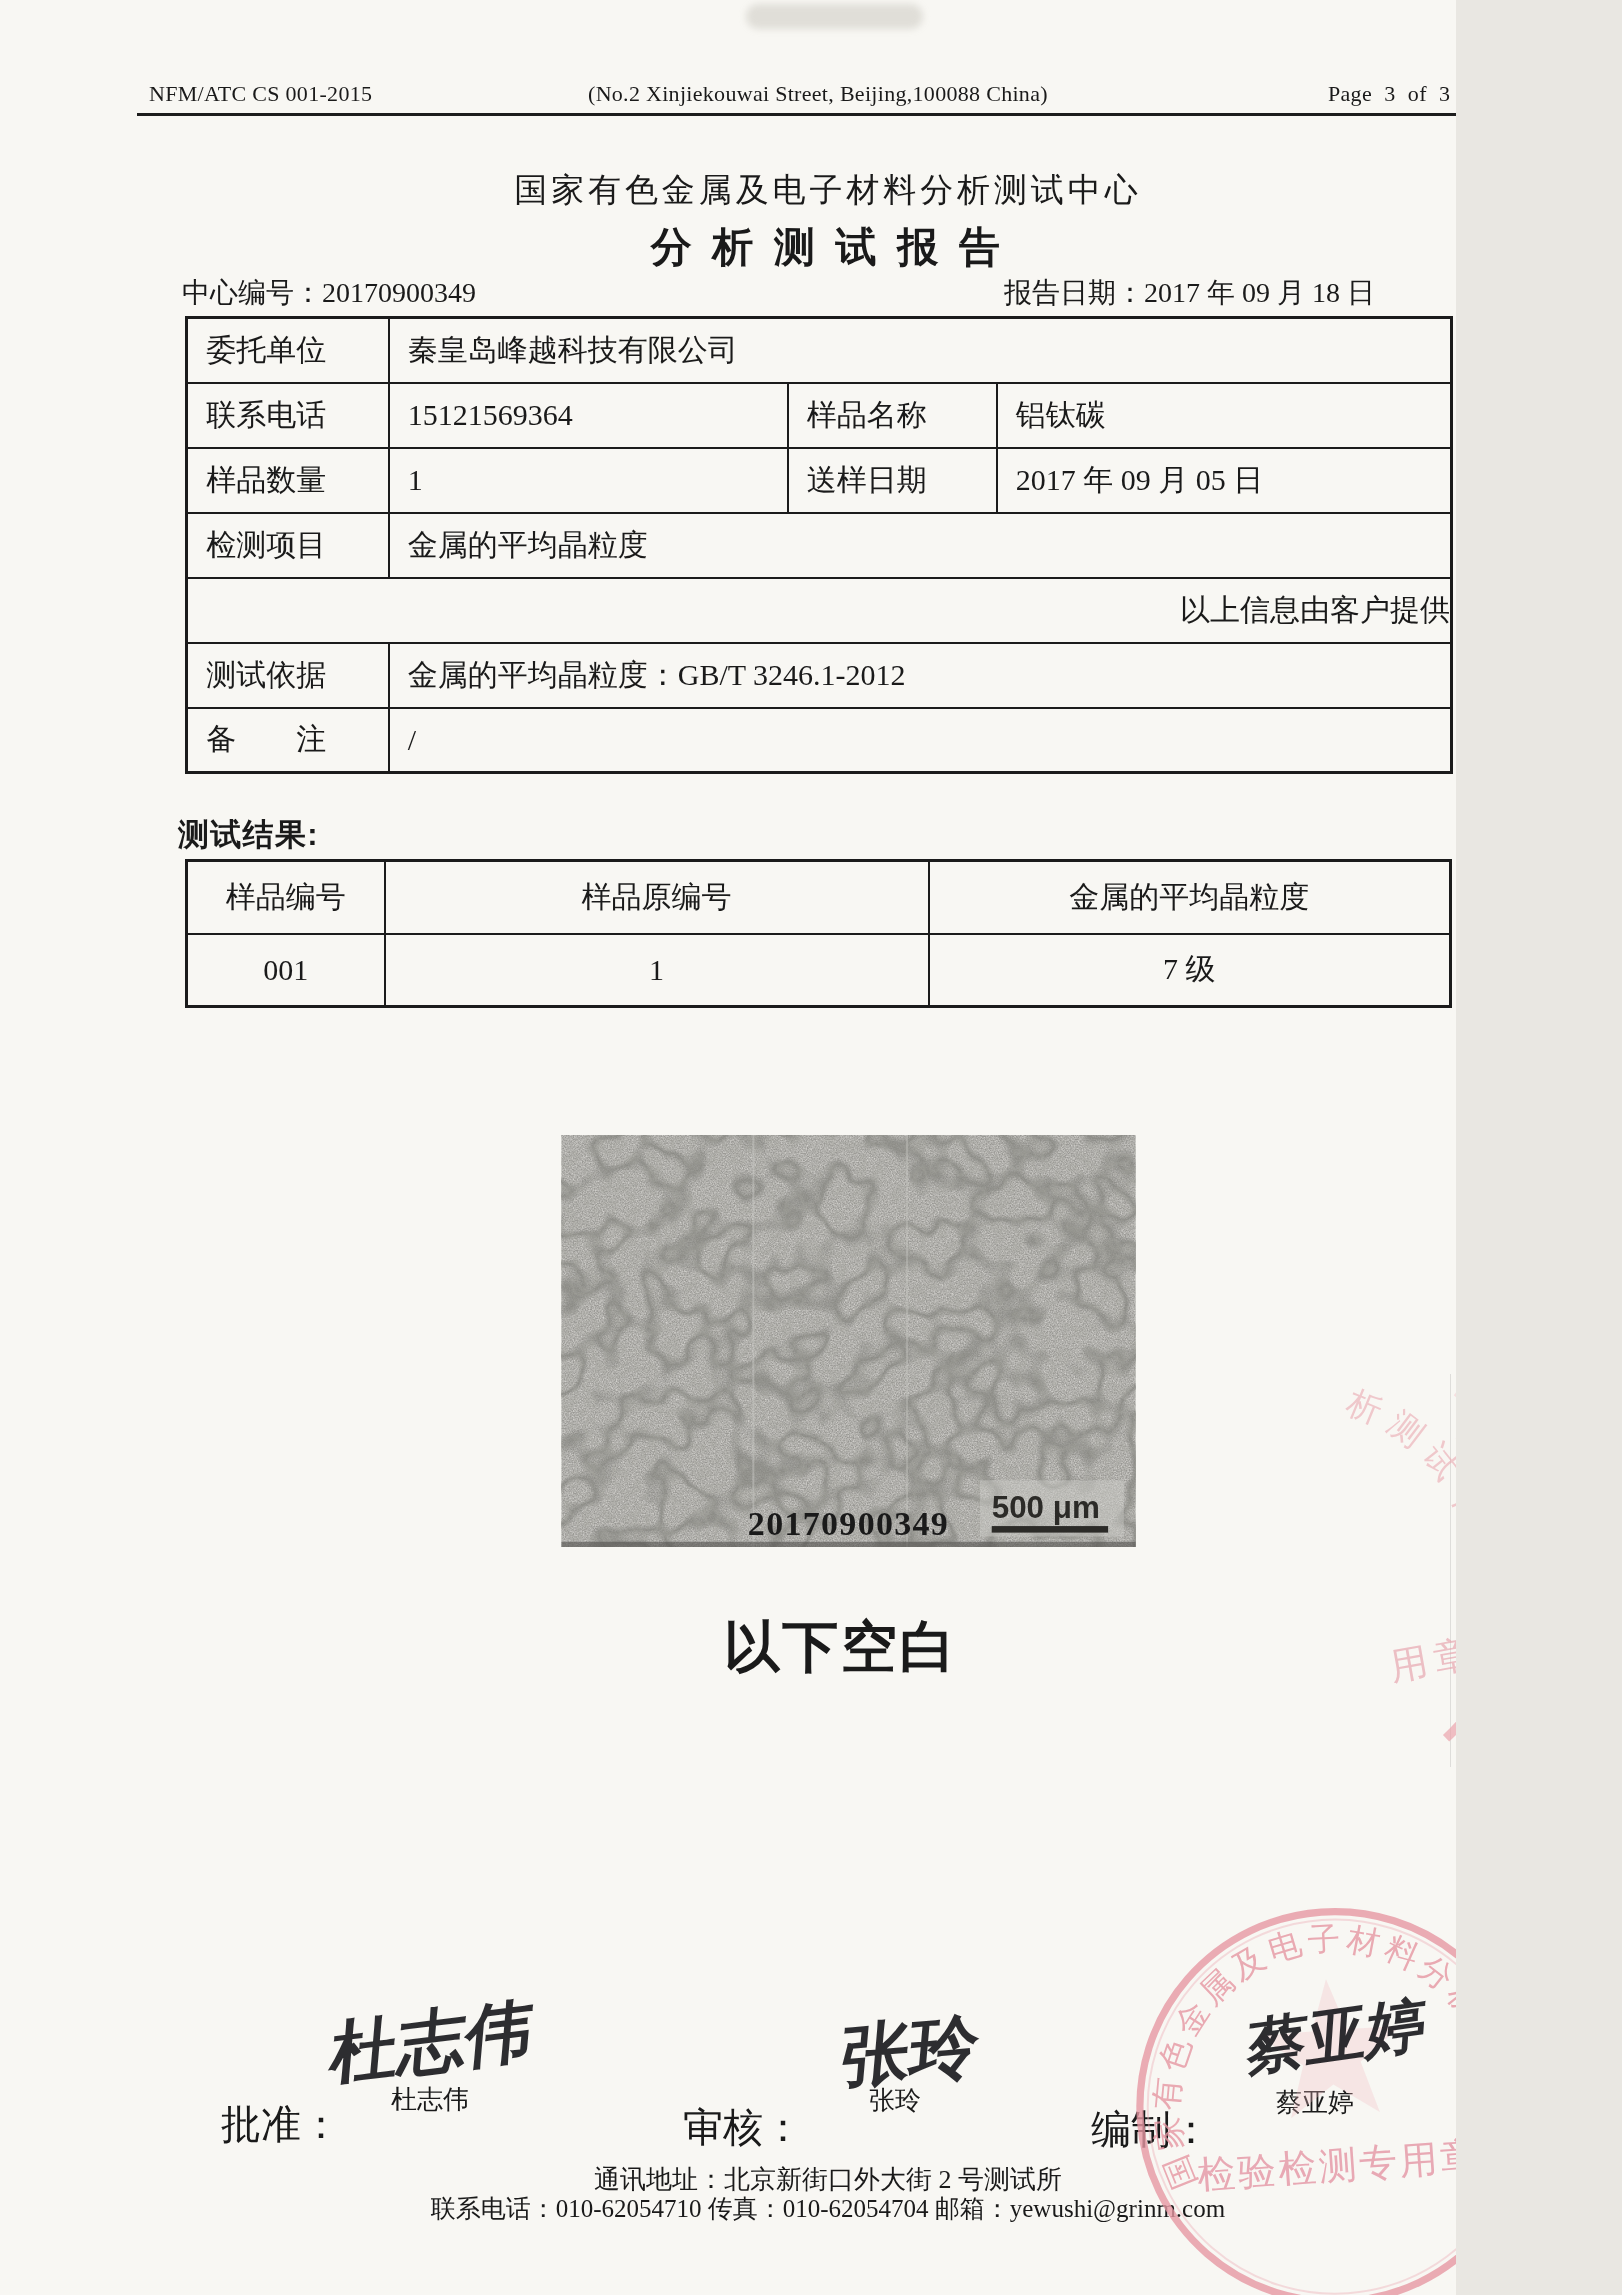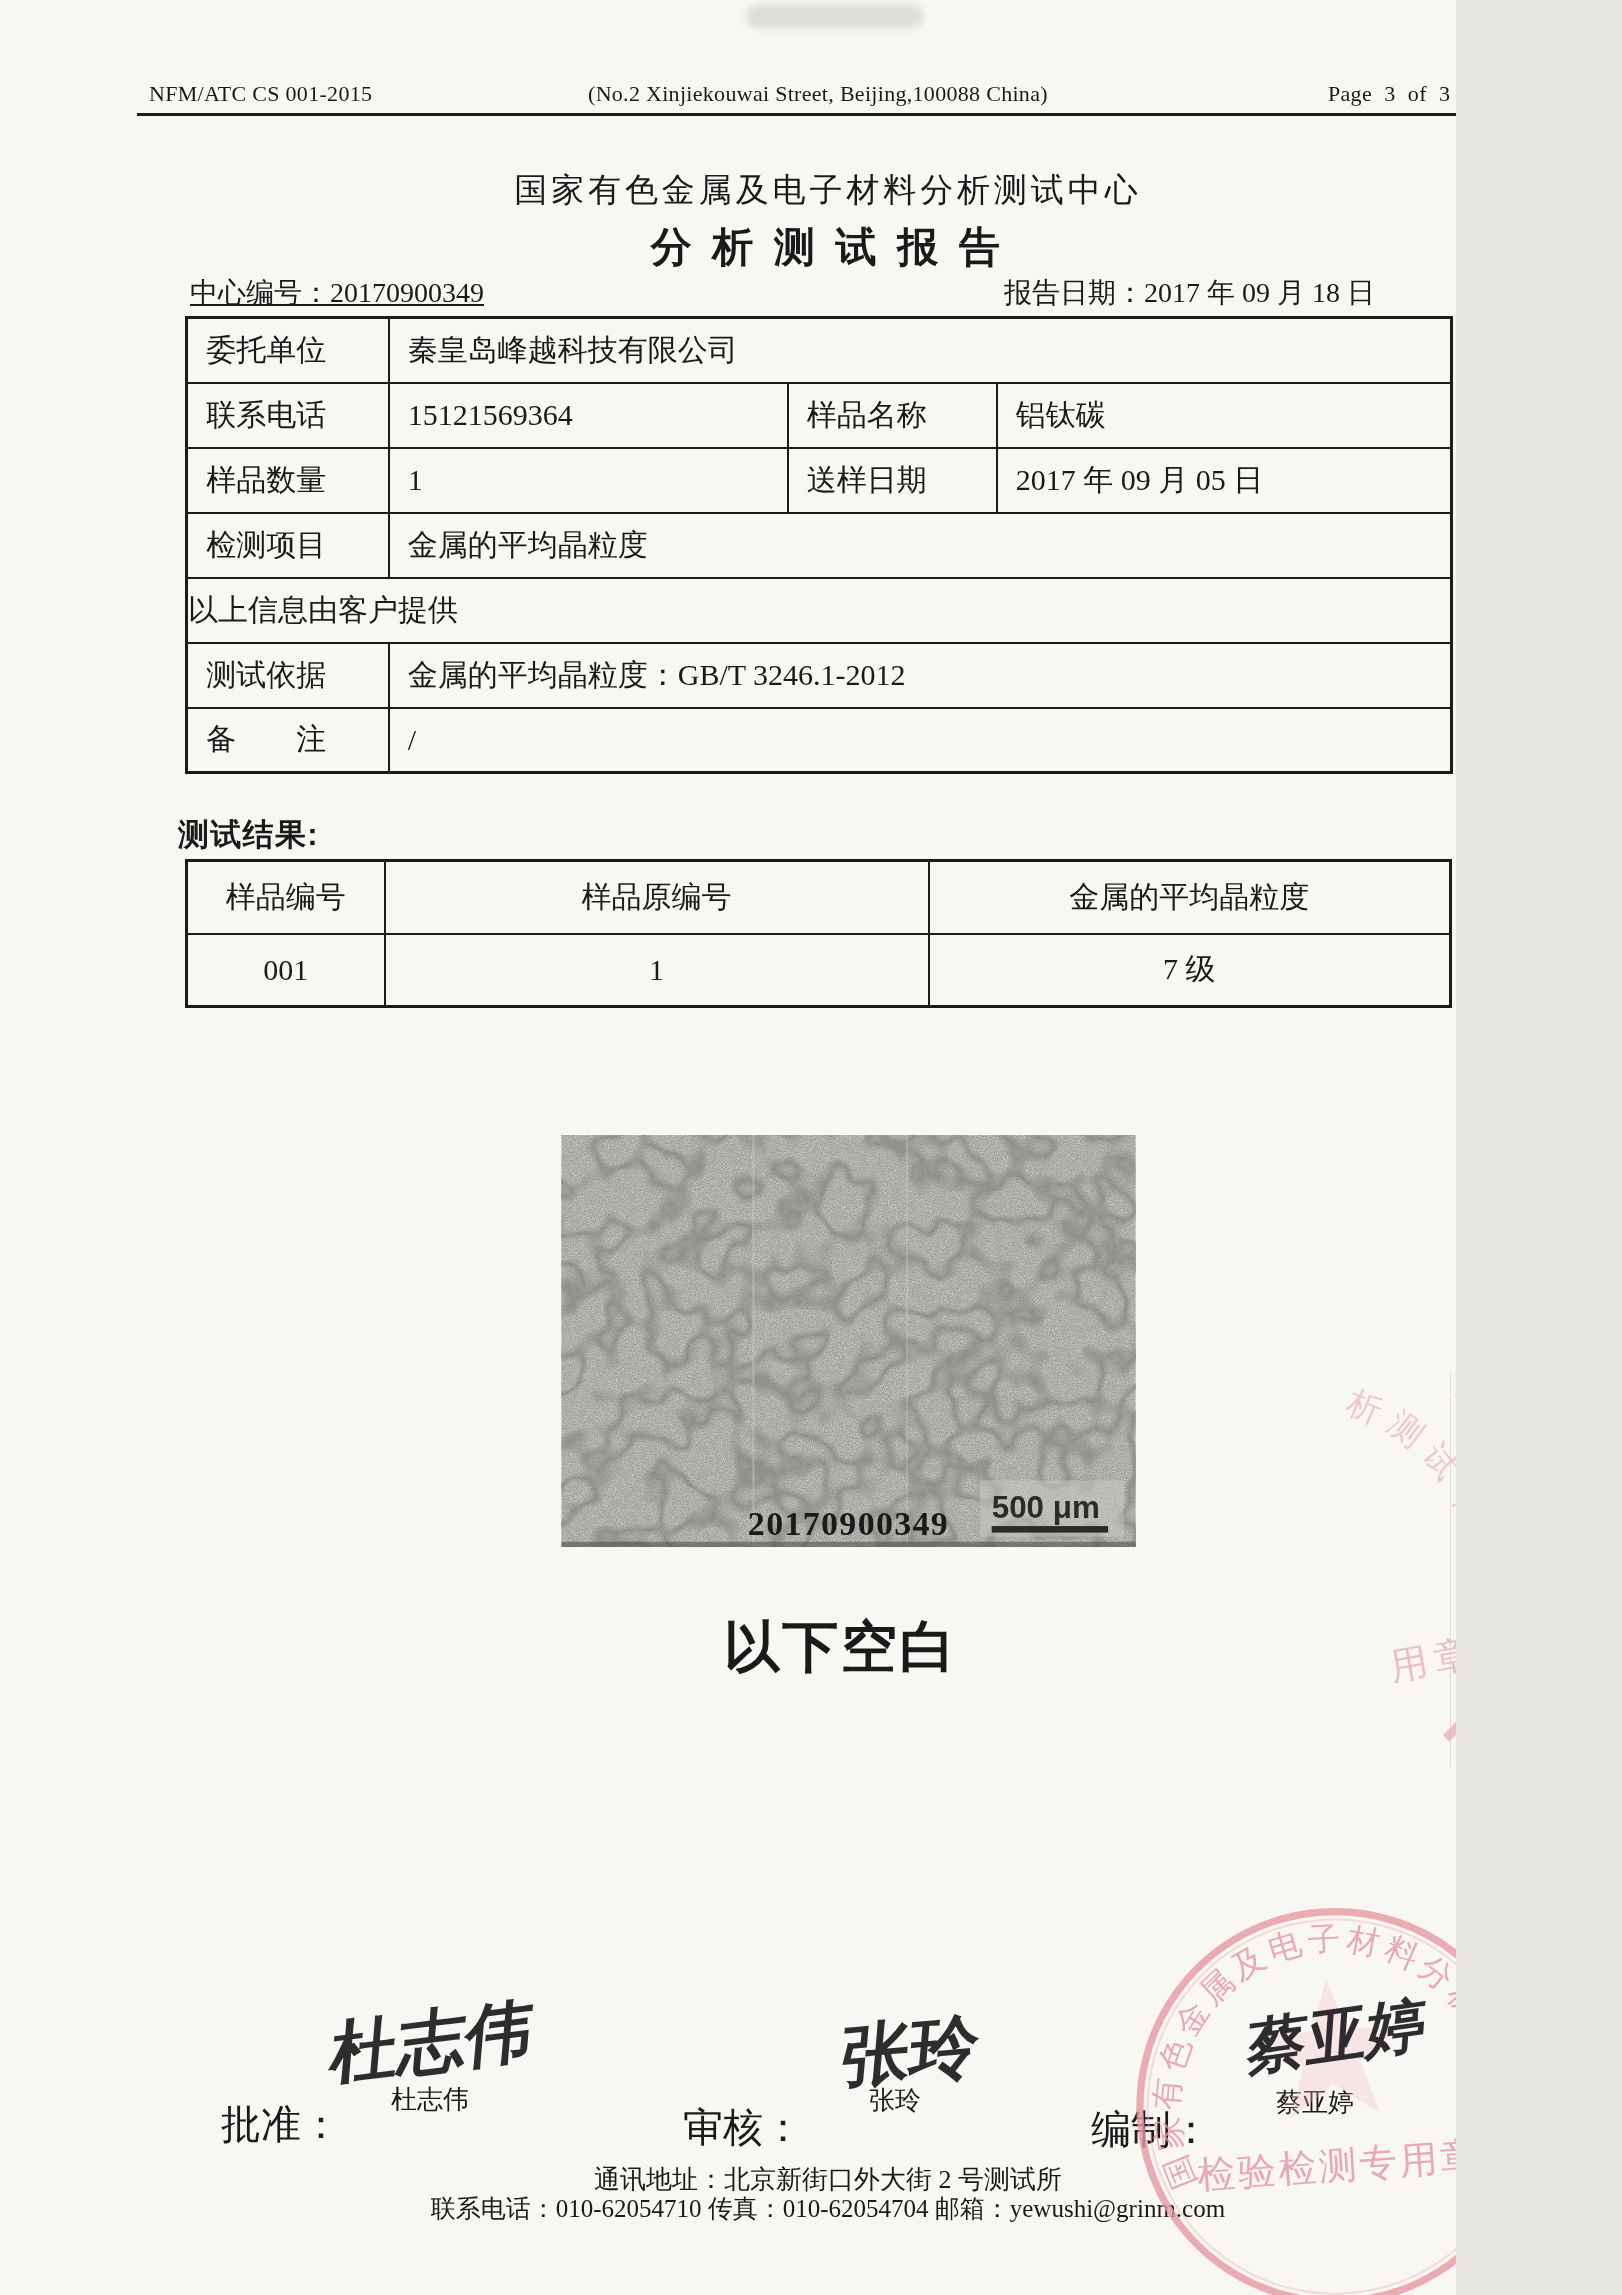--- a/index.html
+++ b/index.html
@@ -14,28 +14,28 @@
   .hdr{font-size:22px;letter-spacing:0.3px;white-space:nowrap;}
   .hdr-left{left:149px;top:81px;}
   .hdr-center{left:541px;top:81px;margin-left:47px;}
   .hdr-right{left:1328px;top:81px;word-spacing:6.5px;}
   .hdr-rule{left:137px;top:113px;width:1343px;height:3.3px;background:#1d1d1d;}
   .smudge{left:746px;top:3.9px;width:177px;height:25px;background:rgba(140,138,125,.22);filter:blur(3.9px);border-radius:13px;}
   
   .org-title{left:16.4px;top:168px;width:1623px;text-align:center;font-size:33px;letter-spacing:3.9px;white-space:nowrap;}
   .report-title{left:16.4px;top:220px;width:1623px;text-align:center;font-size:41px;font-weight:bold;letter-spacing:5.2px;white-space:nowrap;}
   .meta{font-size:28px;white-space:nowrap;}
-  .meta-left{left:190px;top:274px;text-decoration:underline;}
+  .meta-left{left:182px;top:274px;}
   .meta-right{left:1004px;top:274px;}
   
   table.tbl{position:absolute;border-collapse:collapse;table-layout:fixed;border:3.3px solid #1b1b1b;}
   table.tbl td{border:2px solid #1b1b1b;font-size:30px;vertical-align:middle;padding:0 6.5px 0 18.3px;overflow:hidden;white-space:nowrap;}
   table.info{left:185px;top:316px;width:1265px;}
   table.info tr{height:65px;padding-left:32px;}
-  table.info td.c-center{text-align:left;padding:0;margin-top:42px;}
+  table.info td.c-center{text-align:right;padding:0;margin-top:42px;}
   table.results{left:185px;top:859px;width:1265px;}
   table.results tr{height:73px;}
   table.results td{text-align:center;padding:2px;}
   .sec-label{left:178px;top:814px;font-size:31px;font-weight:bold;font-family:"Liberation Sans","DejaVu Sans",sans-serif;letter-spacing:1.3px;}
   
   .micro{left:561px;top:1119px;width:575px;height:412px;margin-top:16px;}
   .caption{left:561px;top:1505px;width:575px;text-align:center;font-size:34px;font-weight:bold;letter-spacing:1.3px;}
   .blank{left:29.4px;top:1610px;width:1623px;text-align:center;font-size:56px;font-weight:bold;letter-spacing:2.6px;}
   
   .sig-label{font-size:40px;white-space:nowrap;}

